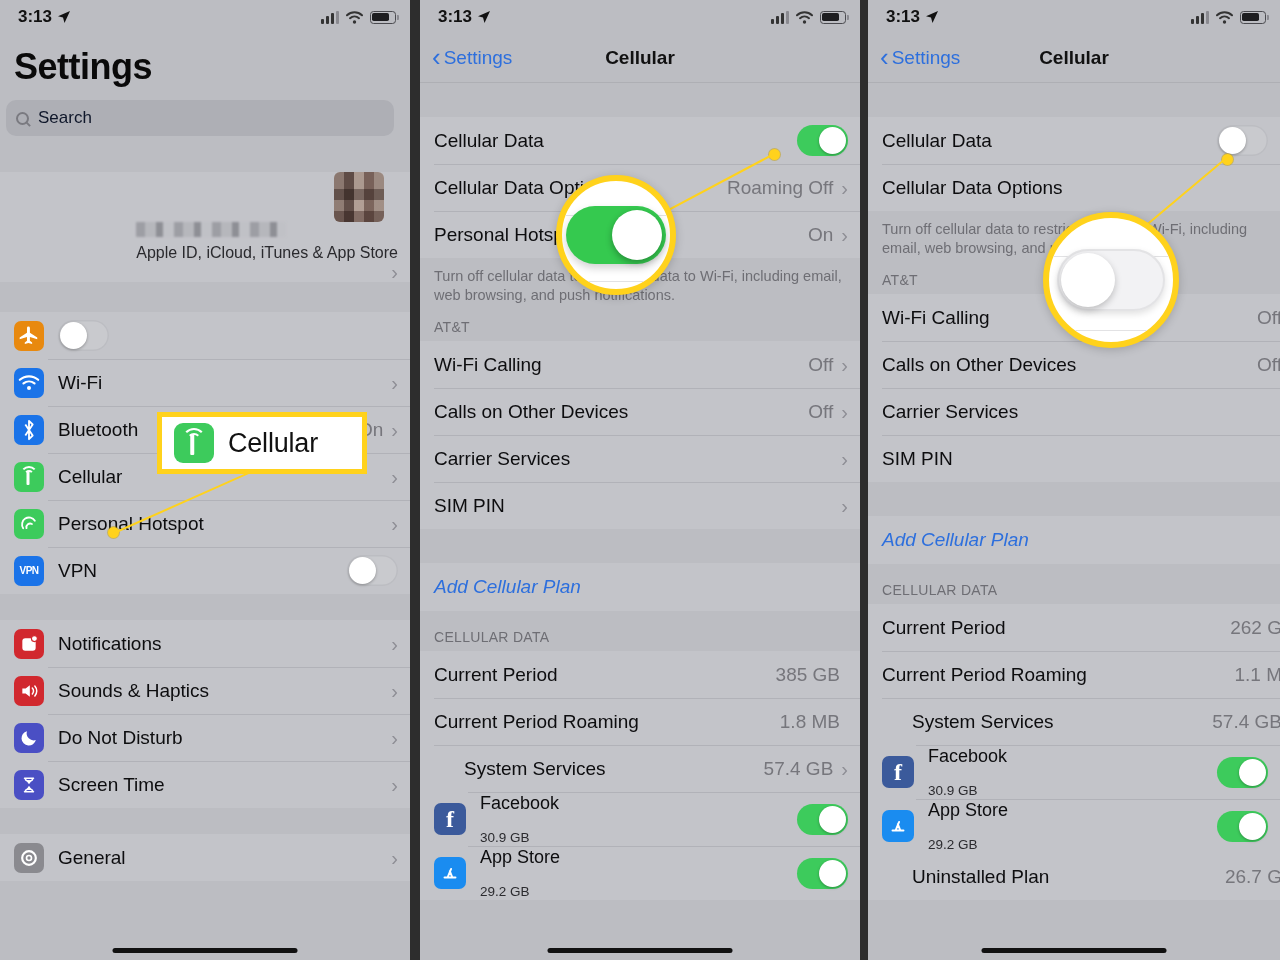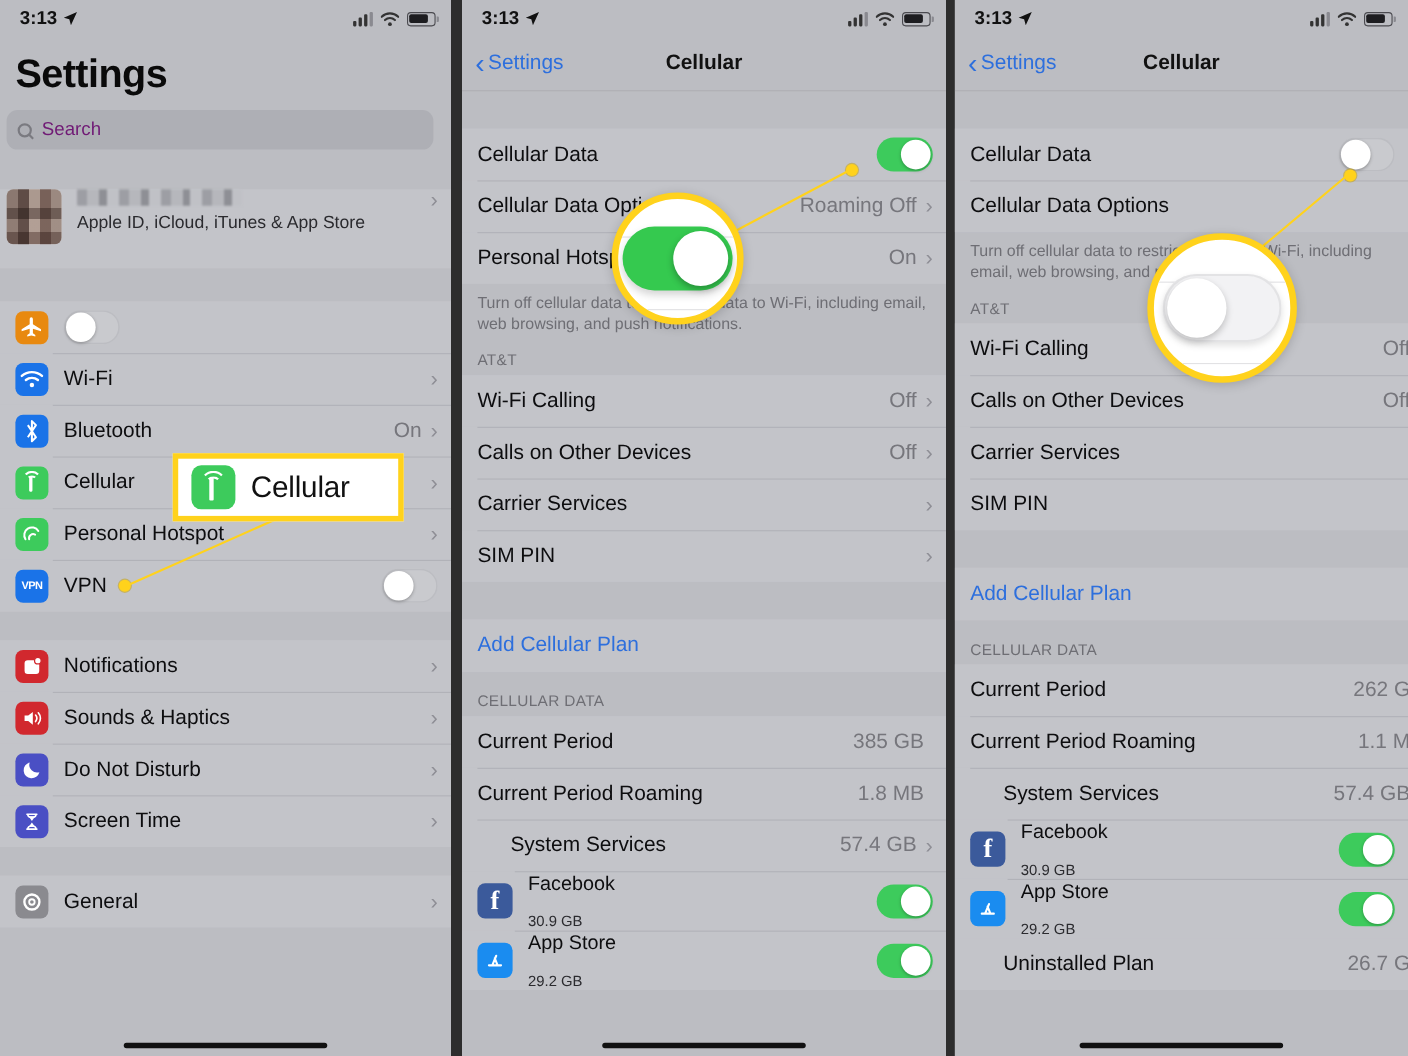--- a/index.html
+++ b/index.html
@@ -38,21 +38,21 @@
   .bars i:nth-child(3){height:11px;background:#333;}
   .bars i:nth-child(4){height:13px;background:#8a8a90;}
   .batt { width:26px; height:13px; border:1.6px solid #4a4a4f; border-radius:3.5px; position:relative; }
   .batt::after{ content:""; position:absolute; right:-4px; top:3.5px; width:2px;height:5px;background:#8a8a90;border-radius:0 1px 1px 0;}
   .batt i { position:absolute; left:1.4px; top:1.4px; bottom:1.4px; width:70%; background:#1d1d20; border-radius:1.8px; display:block;}
 
   
   .bigtitle { font-size: 36px; font-weight: bold; color:#0a0a0a; padding: 12px 0 8px 14px; letter-spacing:-0.5px;}
   .searchbar {
     margin: 4px 16px 0 6px; height: 36px; background:#aeafb5; border-radius:10px;
-    display:flex; align-items:center; gap:9px; padding: 0 10px; color:#701a75; font-size:17px;
+    display:flex; align-items:center; gap:9px; padding: 0 10px; color:#0f172a; font-size:17px;
   }
   .searchglyph { width:13px;height:13px;border:2px solid #7a7a80;border-radius:50%;position:relative;flex:none;}
   .searchglyph::after{content:"";position:absolute;width:2px;height:6px;background:#7a7a80;right:-2px;bottom:-4px;transform:rotate(-45deg);}
 
   
   .spacer { height: 36px; }
   .group { background:#c3c4c9; }
   .row {
     display:flex; align-items:center; min-height:47px; padding-left:14px; padding-right:12px;
     position:relative; background:#c3c4c9;
@@ -83,21 +83,21 @@
   
   .navbar { height:48px; display:flex; align-items:center; position:relative; }
   .back { display:flex;align-items:center;gap:3px; color:#2d6fdd; font-size:19px; padding-left:12px; }
   .backchev { font-size:26px; font-weight:500; line-height:0.9; }
   .navtitle { position:absolute; left:0; right:0; text-align:center; font-size:19px; font-weight:bold; color:#111; pointer-events:none;}
   .navsep { height:1px; background:#aeafb4; }
 
   .sectiongap { height:34px; }
   .sectionhdr { font-size:14px; color:#6e6e74; padding:18px 0 6px 14px; letter-spacing:0.3px; }
   .footnote { font-size:14.5px; color:#6e6e74; padding:9px 16px 12px 14px; line-height:1.32; }
-  .linkrow { font-size:19px; color:#2d6fdd; padding:13px 0 13px 14px; background:#c3c4c9; }
+  .linkrow { font-size:19px; color:#2d6fdd; padding:13px 0 13px 14px; background:#c3c4c9;font-style:italic; }
 
   .approw { display:flex; align-items:center; min-height:54px; padding-left:14px; padding-right:12px; position:relative; background:#c3c4c9;}
   .approw::before{ content:""; position:absolute; left:48px; right:0; top:0; height:1px; background:#b1b2b8;}
   .appicon{ width:32px;height:32px;border-radius:7px;margin-right:14px;flex:none;display:flex;align-items:center;justify-content:center;color:#fff;font-weight:bold;font-size:21px;}
   .apptext{ flex:1; }
   .appname{ font-size:18px; color:#0d0d0f; line-height:1.15; }
   .appsize{ font-size:13.5px; color:#2b2b2f; margin-top:16px; }
   .indentrow .label { padding-left:30px; }
 
   
@@ -106,21 +106,21 @@
       linear-gradient(90deg,#a09088 0 20%, #6d5b55 20% 40%, #c6b7ae 40% 60%, #8a746c 60% 80%, #b3a49c 80% 100%);
     filter: blur(0.4px);
     position:relative; overflow:hidden;
   }
   .avatar::after{
     content:""; position:absolute; inset:0;
     background:
       linear-gradient(0deg, rgba(120,95,88,.65) 0 22%, rgba(180,160,150,.35) 22% 45%, rgba(90,70,65,.6) 45% 66%, rgba(170,150,142,.4) 66% 100%);
     mix-blend-mode: multiply;
   }
-  .appleid-row { display:flex; align-items:flex-start; min-height:72px; padding:0 12px 0 6px; background:#c3c4c9; }
+  .appleid-row { display:flex; align-items:flex-end; min-height:72px; padding:0 12px 0 6px; background:#c3c4c9;flex-direction:column; }
   .blurname { width:150px;height:15px;margin-bottom:7px;
     background: repeating-linear-gradient(90deg,#9d9ea4 0 9px,#b6b7bc 9px 20px,#8e8f95 20px 27px,#c0c1c6 27px 38px);
     filter: blur(1.2px); border-radius:1px;}
   .appleid-sub{ font-size:16px;color:#2a2a2e; }
 
   
   .homebar { position:absolute; bottom:7px; left:50%; transform:translateX(-50%); width:185px; height:5px; background:#111; border-radius:3px; }
 
   
   .anno { position:absolute; pointer-events:none; }

